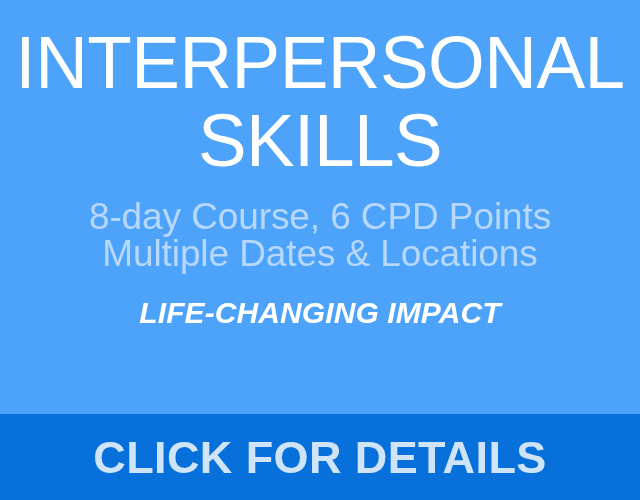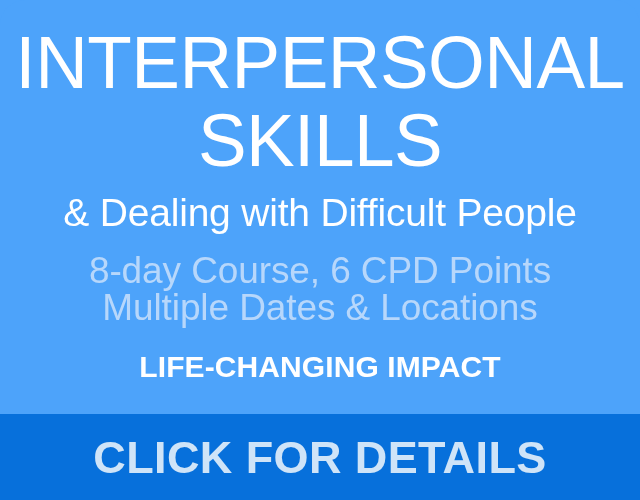--- a/index.html
+++ b/index.html
@@ -95,20 +95,21 @@
   .impact-line {
     width: 100%;
     text-align: center;
     color: #ffffff;
     font-weight: 600;
     font-size: 30px;
     line-height: 1.0;
     letter-spacing: 0.1px;
     white-space: nowrap;
     margin-top: 26px;
+    font-style: italic;
   }
 
   
   .cta-bar {
     flex: 0 0 86px;
     height: 86px;
     width: 100%;
     background: #0770db;
     display: flex;
     align-items: center;
@@ -132,21 +133,20 @@
 
 <div class="ad-banner">
 
   <div class="ad-body">
 
     <div class="headline">
       <div class="headline-line-1">INTERPERSONAL</div>
       <div class="headline-line-2">SKILLS</div>
     </div>
 
-    <div class="subhead">&amp; Dealing with Difficult People</div>
 
     <div class="detail-line detail-line-1">8-day Course, 6 CPD Points</div>
 
     <div class="detail-line detail-line-2">Multiple Dates &amp; Locations</div>
 
     <div class="impact-line">LIFE-CHANGING IMPACT</div>
 
   </div>
 
   <div class="cta-bar">

